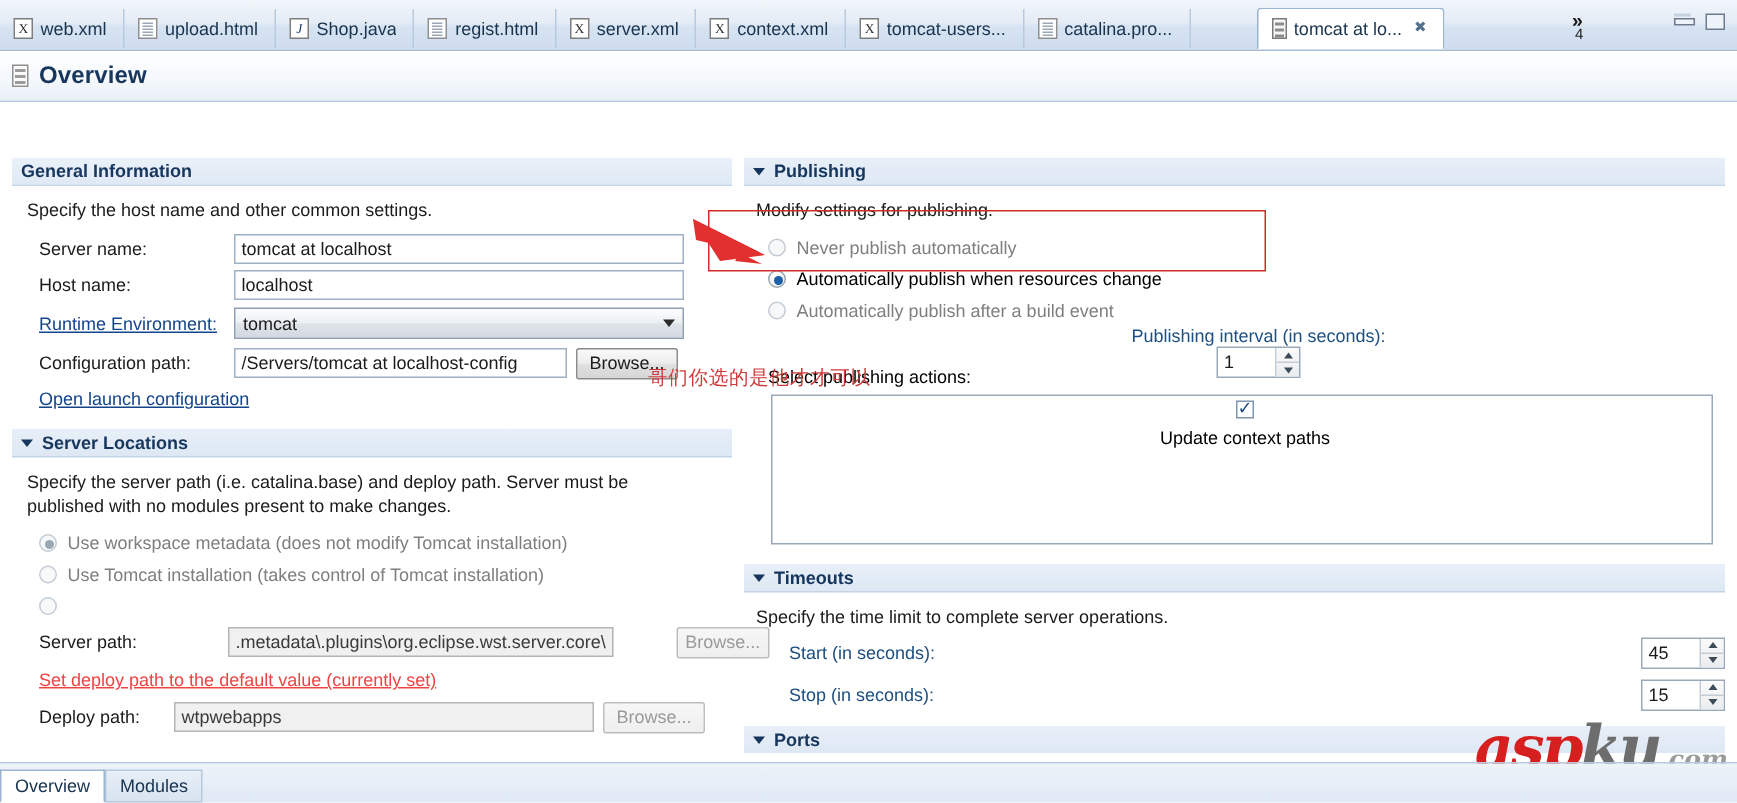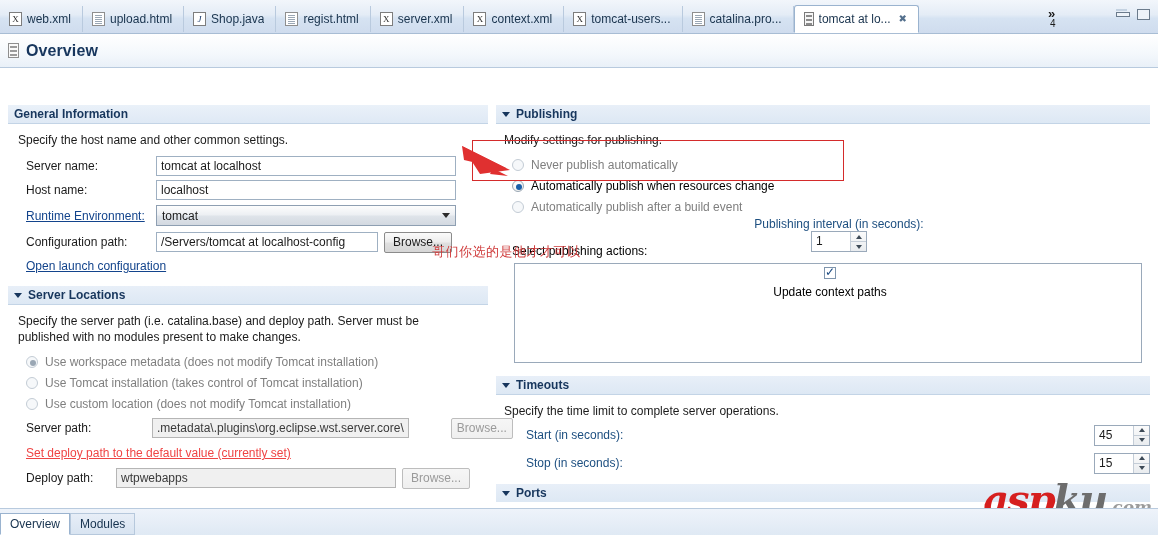--- a/index.html
+++ b/index.html
@@ -35,20 +35,21 @@
   }
   .tab.active {
     background:#ffffff;
     border:1px solid #9ab3cf;
     border-bottom:1px solid #ffffff;
     border-top-left-radius:3px; border-top-right-radius:3px;
     height:28px;
     margin-top:-1px;
     z-index:3;
     box-shadow:0 0 0 0 rgba(0,0,0,0);
+    margin-left:44px;
   }
   .tab .tname { overflow:hidden; }
   .tab .closeglyph {
     font-size:10px; color:#54708d; margin-left:3px; line-height:1;
   }
 
   
   .ic { width:13px; height:14px; flex:0 0 13px; position:relative; display:inline-block; }
   .ic-xml {
     border:1px solid #7d7d7d; background:#fff;
@@ -359,21 +360,20 @@
       <div class="radio-row">
         <span class="radio dim checked"></span>
         <span class="rl-dim">Use workspace metadata (does not modify Tomcat installation)</span>
       </div>
       <div class="radio-row">
         <span class="radio dim"></span>
         <span class="rl-dim">Use Tomcat installation (takes control of Tomcat installation)</span>
       </div>
       <div class="radio-row">
         <span class="radio dim"></span>
-        <span class="rl-dim">Use custom location (does not modify Tomcat installation)</span>
       </div>
 
       <div class="frow" style="height:28px;gap:36px;">
         <span class="flabel" style="width:90px;flex:0 0 90px;">Server path:</span>
         <span class="ftext disabled" style="width:304px;">.metadata\.plugins\org.eclipse.wst.server.core\</span>
         <span class="btn disabled">Browse...</span>
       </div>
 
       <div class="alink dim" style="padding-left:18px;">Set deploy path to the default value (currently set)</div>
 

